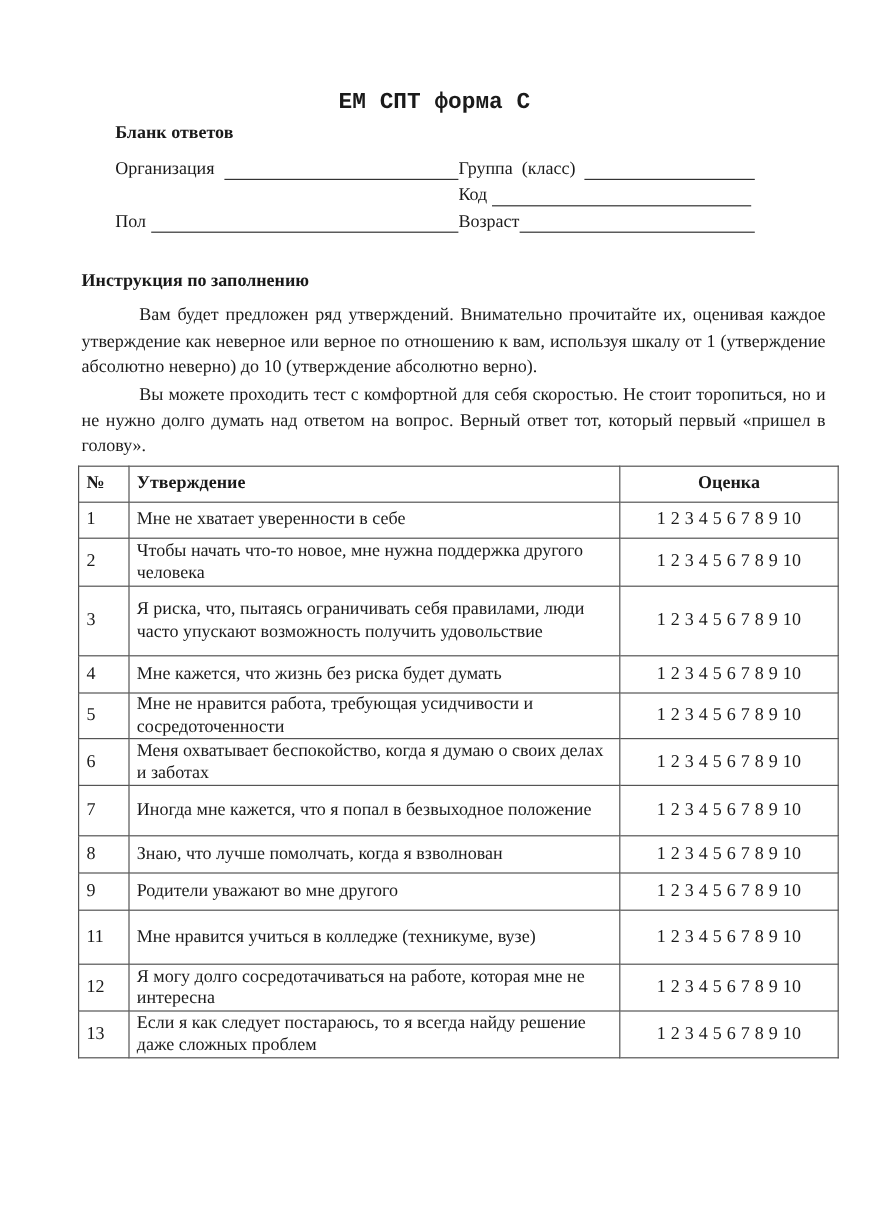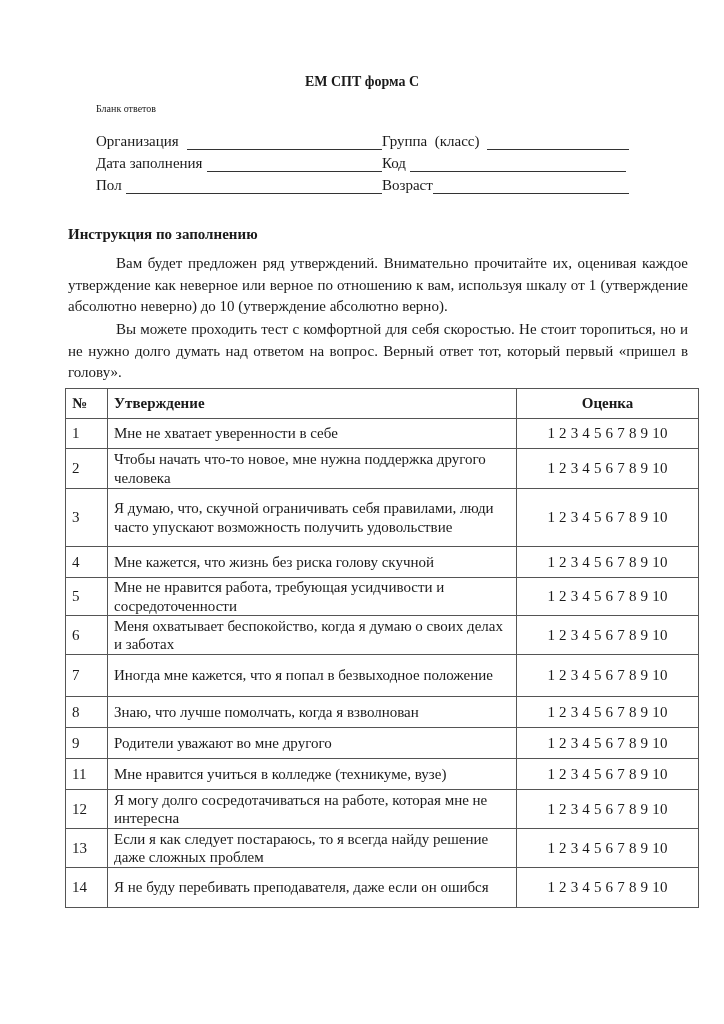--- a/index.html
+++ b/index.html
@@ -4,23 +4,23 @@
   <style>
     html, body { margin: 0; padding: 0; background: #ffffff; }
     body {
       width: 724px; height: 1024px; position: relative; overflow: hidden;
       font-family: "Liberation Serif", "DejaVu Serif", serif;
       color: #1a1a1a; font-size: 15px;
     }
     .abs { position: absolute; }
     .title {
       top: 74px; left: 0; width: 724px; text-align: center;
-      font-weight: bold; font-size: 14px;
+      font-weight: bold; font-size: 19px; font-family: Liberation Mono, monospace;
     }
-    .subtitle { top: 103px; left: 96px; font-weight: normal; font-size: 10px; }
+    .subtitle { top: 103px; left: 96px; font-weight: bold; font-size: 15px; }
     .form-row { position: absolute; left: 96px; height: 20px; width: 540px; }
     .form-field { position: absolute; top: 0; height: 20px; display: flex; align-items: flex-end; }
     .form-label { white-space: nowrap; line-height: 18px; }
     .form-line {
       border-bottom: 1px solid #333; height: 16px; margin-left: 4px; flex: 1;
     }
     .section-title { top: 226px; left: 68px; font-weight: bold; font-size: 15px; }
     .para {
       left: 68px; width: 620px; text-align: justify; line-height: 21.5px;
       text-indent: 48px; font-size: 15px;
@@ -50,24 +50,20 @@
   <div class="form-field" style="left:286px; width:247px;">
     <span class="form-label" style="white-space:pre;">Группа  (класс)</span>
     <span class="form-line" style="margin-left:8px;"></span>
   </div>
   <div class="form-field" style="left:0; width:286px;">
     <span class="form-label">Организация</span>
     <span class="form-line" style="margin-left:8px;"></span>
   </div>
 </div>
 <div class="form-row" style="top:152px;">
-  <div class="form-field" style="left:0; width:286px;">
-    <span class="form-label">Дата заполнения</span>
-    <span class="form-line" style="margin-left:4px;"></span>
-  </div>
   <div class="form-field" style="left:286px; width:244px;">
     <span class="form-label">Код</span>
     <span class="form-line" style="margin-left:4px;"></span>
   </div>
 </div>
 <div class="form-row" style="top:174px;">
   <div class="form-field" style="left:286px; width:247px;">
     <span class="form-label">Возраст</span>
     <span class="form-line" style="margin-left:0;"></span>
   </div>
@@ -95,26 +91,26 @@
         <td class="stmt">Мне не хватает уверенности в себе</td>
         <td class="rating">1 2 3 4 5 6 7 8 9 10</td>
       </tr>
       <tr style="height: 40px;">
         <td class="num">2</td>
         <td class="stmt">Чтобы начать что-то новое, мне нужна поддержка другого человека</td>
         <td class="rating">1 2 3 4 5 6 7 8 9 10</td>
       </tr>
       <tr style="height: 58px;">
         <td class="num">3</td>
-        <td class="stmt">Я думаю, что, скучной ограничивать себя правилами, люди часто упускают возможность получить удовольствие</td>
+        <td class="stmt">Я риска, что, пытаясь ограничивать себя правилами, люди часто упускают возможность получить удовольствие</td>
         <td class="rating">1 2 3 4 5 6 7 8 9 10</td>
       </tr>
       <tr style="height: 31px;">
         <td class="num">4</td>
-        <td class="stmt">Мне кажется, что жизнь без риска голову скучной</td>
+        <td class="stmt">Мне кажется, что жизнь без риска будет думать</td>
         <td class="rating">1 2 3 4 5 6 7 8 9 10</td>
       </tr>
       <tr style="height: 38px;">
         <td class="num">5</td>
         <td class="stmt">Мне не нравится работа, требующая усидчивости и сосредоточенности</td>
         <td class="rating">1 2 3 4 5 6 7 8 9 10</td>
       </tr>
       <tr style="height: 39px;">
         <td class="num">6</td>
         <td class="stmt">Меня охватывает беспокойство, когда я думаю о своих делах и заботах</td>
@@ -128,34 +124,29 @@
       <tr style="height: 31px;">
         <td class="num">8</td>
         <td class="stmt">Знаю, что лучше помолчать, когда я взволнован</td>
         <td class="rating">1 2 3 4 5 6 7 8 9 10</td>
       </tr>
       <tr style="height: 31px;">
         <td class="num">9</td>
         <td class="stmt">Родители уважают во мне другого</td>
         <td class="rating">1 2 3 4 5 6 7 8 9 10</td>
       </tr>
-      <tr style="height: 31px;">
+      <tr style="height: 45px;">
         <td class="num">11</td>
         <td class="stmt">Мне нравится учиться в колледже (техникуме, вузе)</td>
         <td class="rating">1 2 3 4 5 6 7 8 9 10</td>
       </tr>
       <tr style="height: 39px; margin-left: 45px;">
         <td class="num">12</td>
         <td class="stmt">Я могу долго сосредотачиваться на работе, которая мне не интересна</td>
         <td class="rating">1 2 3 4 5 6 7 8 9 10</td>
       </tr>
       <tr style="height: 39px;">
         <td class="num">13</td>
         <td class="stmt">Если я как следует постараюсь, то я всегда найду решение даже сложных проблем</td>
         <td class="rating">1 2 3 4 5 6 7 8 9 10</td>
       </tr>
-      <tr style="height: 40px;">
-        <td class="num">14</td>
-        <td class="stmt">Я не буду перебивать преподавателя, даже если он ошибся</td>
-        <td class="rating">1 2 3 4 5 6 7 8 9 10</td>
-      </tr>
     </tbody>
 </table>
 
 </body></html>

